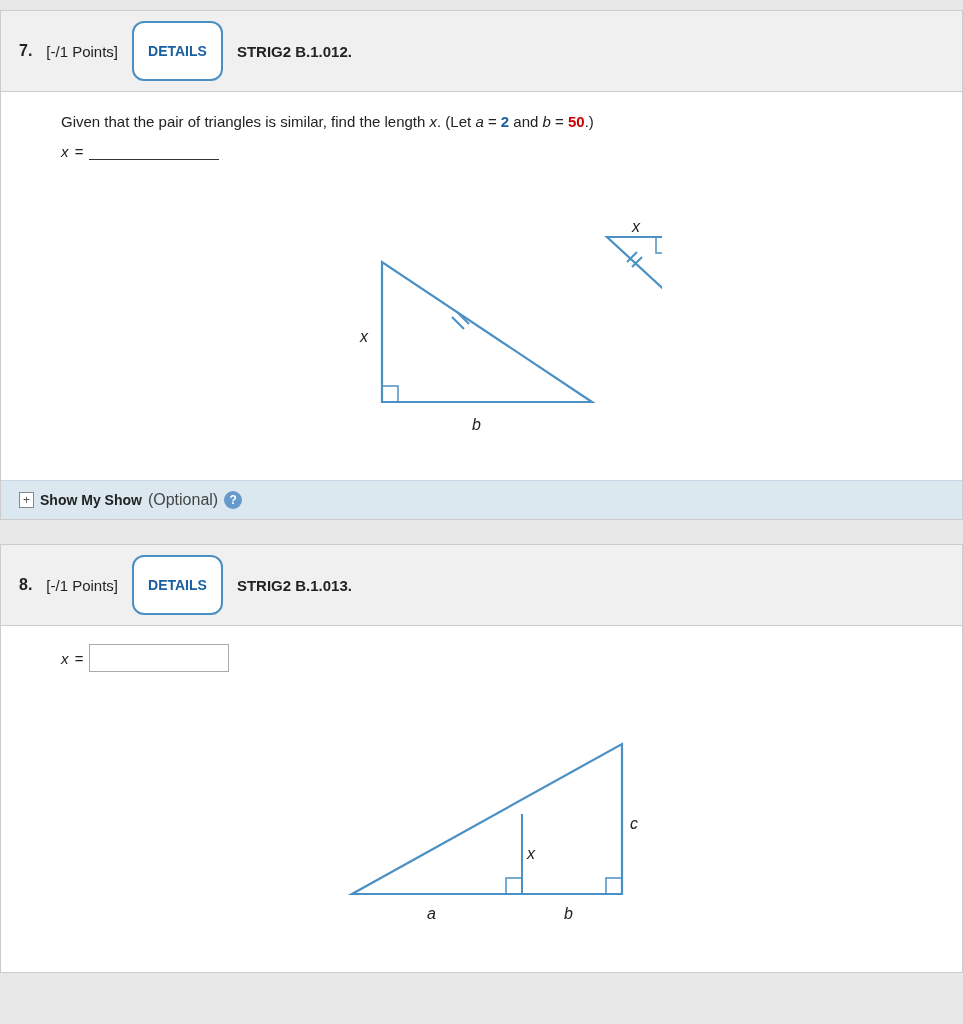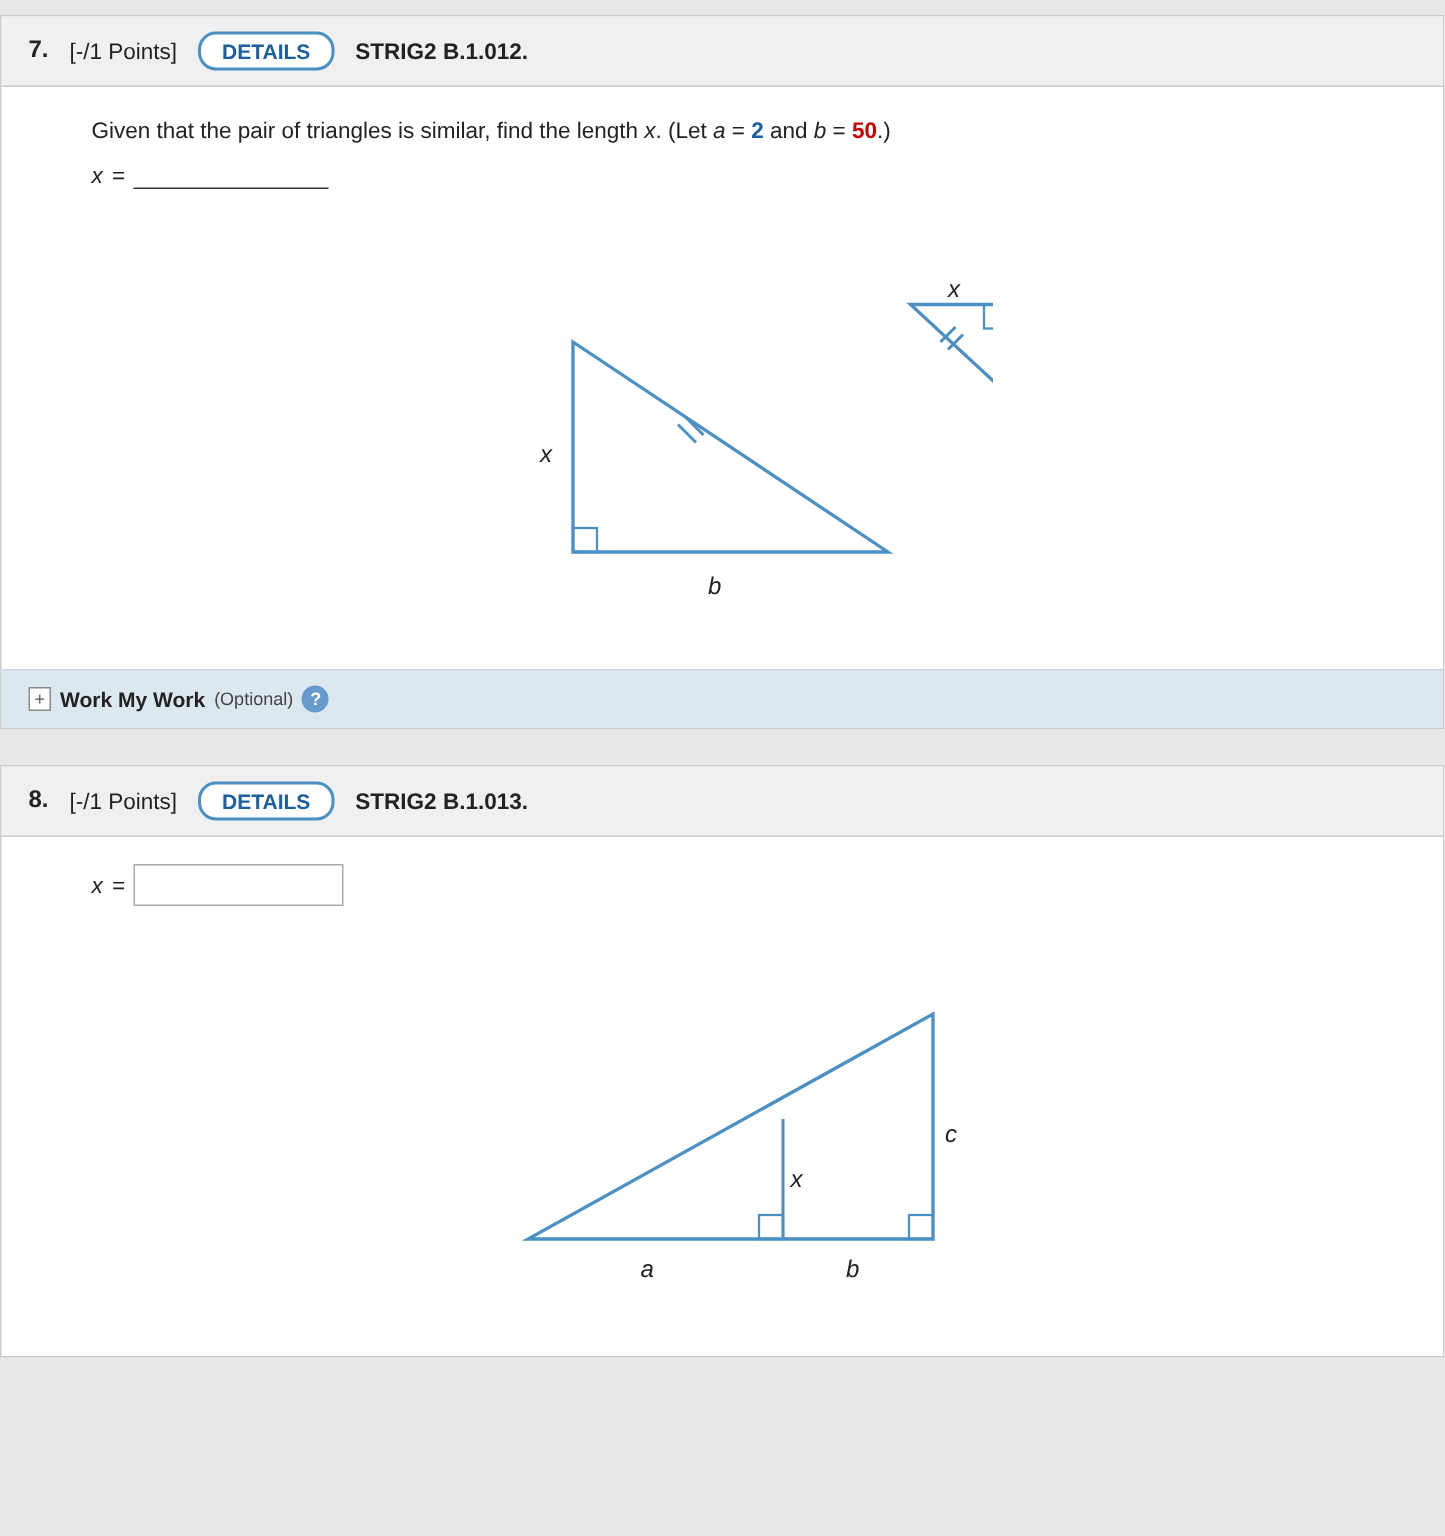--- a/index.html
+++ b/index.html
@@ -29,21 +29,21 @@
       gap: 14px;
     }
     .question-number {
       font-weight: bold;
       font-size: 16px;
     }
     .details-btn {
       border: 2px solid #4a90c4;
       color: #1a5fa0;
       background: #fff;
-      padding: 3px 14px;
+      padding: 20px 14px;
       font-weight: bold;
       font-size: 14px;
       cursor: pointer;
       border-radius: 12px;
     }
     .question-code {
       font-weight: bold;
       font-size: 15px;
       text-align: center;
     }
@@ -106,21 +106,21 @@
       font-size: 12px;
       border: 1px solid #888;
       padding: 0 3px;
       background: #fff;
     }
     .show-work-label {
       font-weight: bold;
     }
     .show-work-optional {
       font-weight: normal;
-      font-size: 12px;
+      font-size: 16px;
       color: #444;
     }
     .help-icon {
       width: 18px;
       height: 18px;
       background: #6699cc;
       color: #fff;
       border-radius: 50%;
       display: inline-flex;
       align-items: center;
@@ -176,21 +176,21 @@
 
           <text x="330" y="60" font-style="italic" font-size="16" fill="#222">x</text>
 
           <line x1="325" y1="90" x2="335" y2="80" stroke="#4a90c4" stroke-width="2"></line>
           <line x1="330" y1="95" x2="340" y2="85" stroke="#4a90c4" stroke-width="2"></line>
         </svg>
       </div>
     </div>
     <div class="show-work-bar">
       <span class="expand-icon">+</span>
-      <span class="show-work-label">Work My Work</span>
+      <span class="show-work-label">Show My Show</span>
       <span class="show-work-optional">(Optional)</span>
       <span class="help-icon">?</span>
     </div>
   </div>
 
   <div class="question-card">
     <div class="question-header">
       <span class="question-number">8.</span>
       <span>[-/1 Points]</span>
       <button class="details-btn">DETAILS</button>

